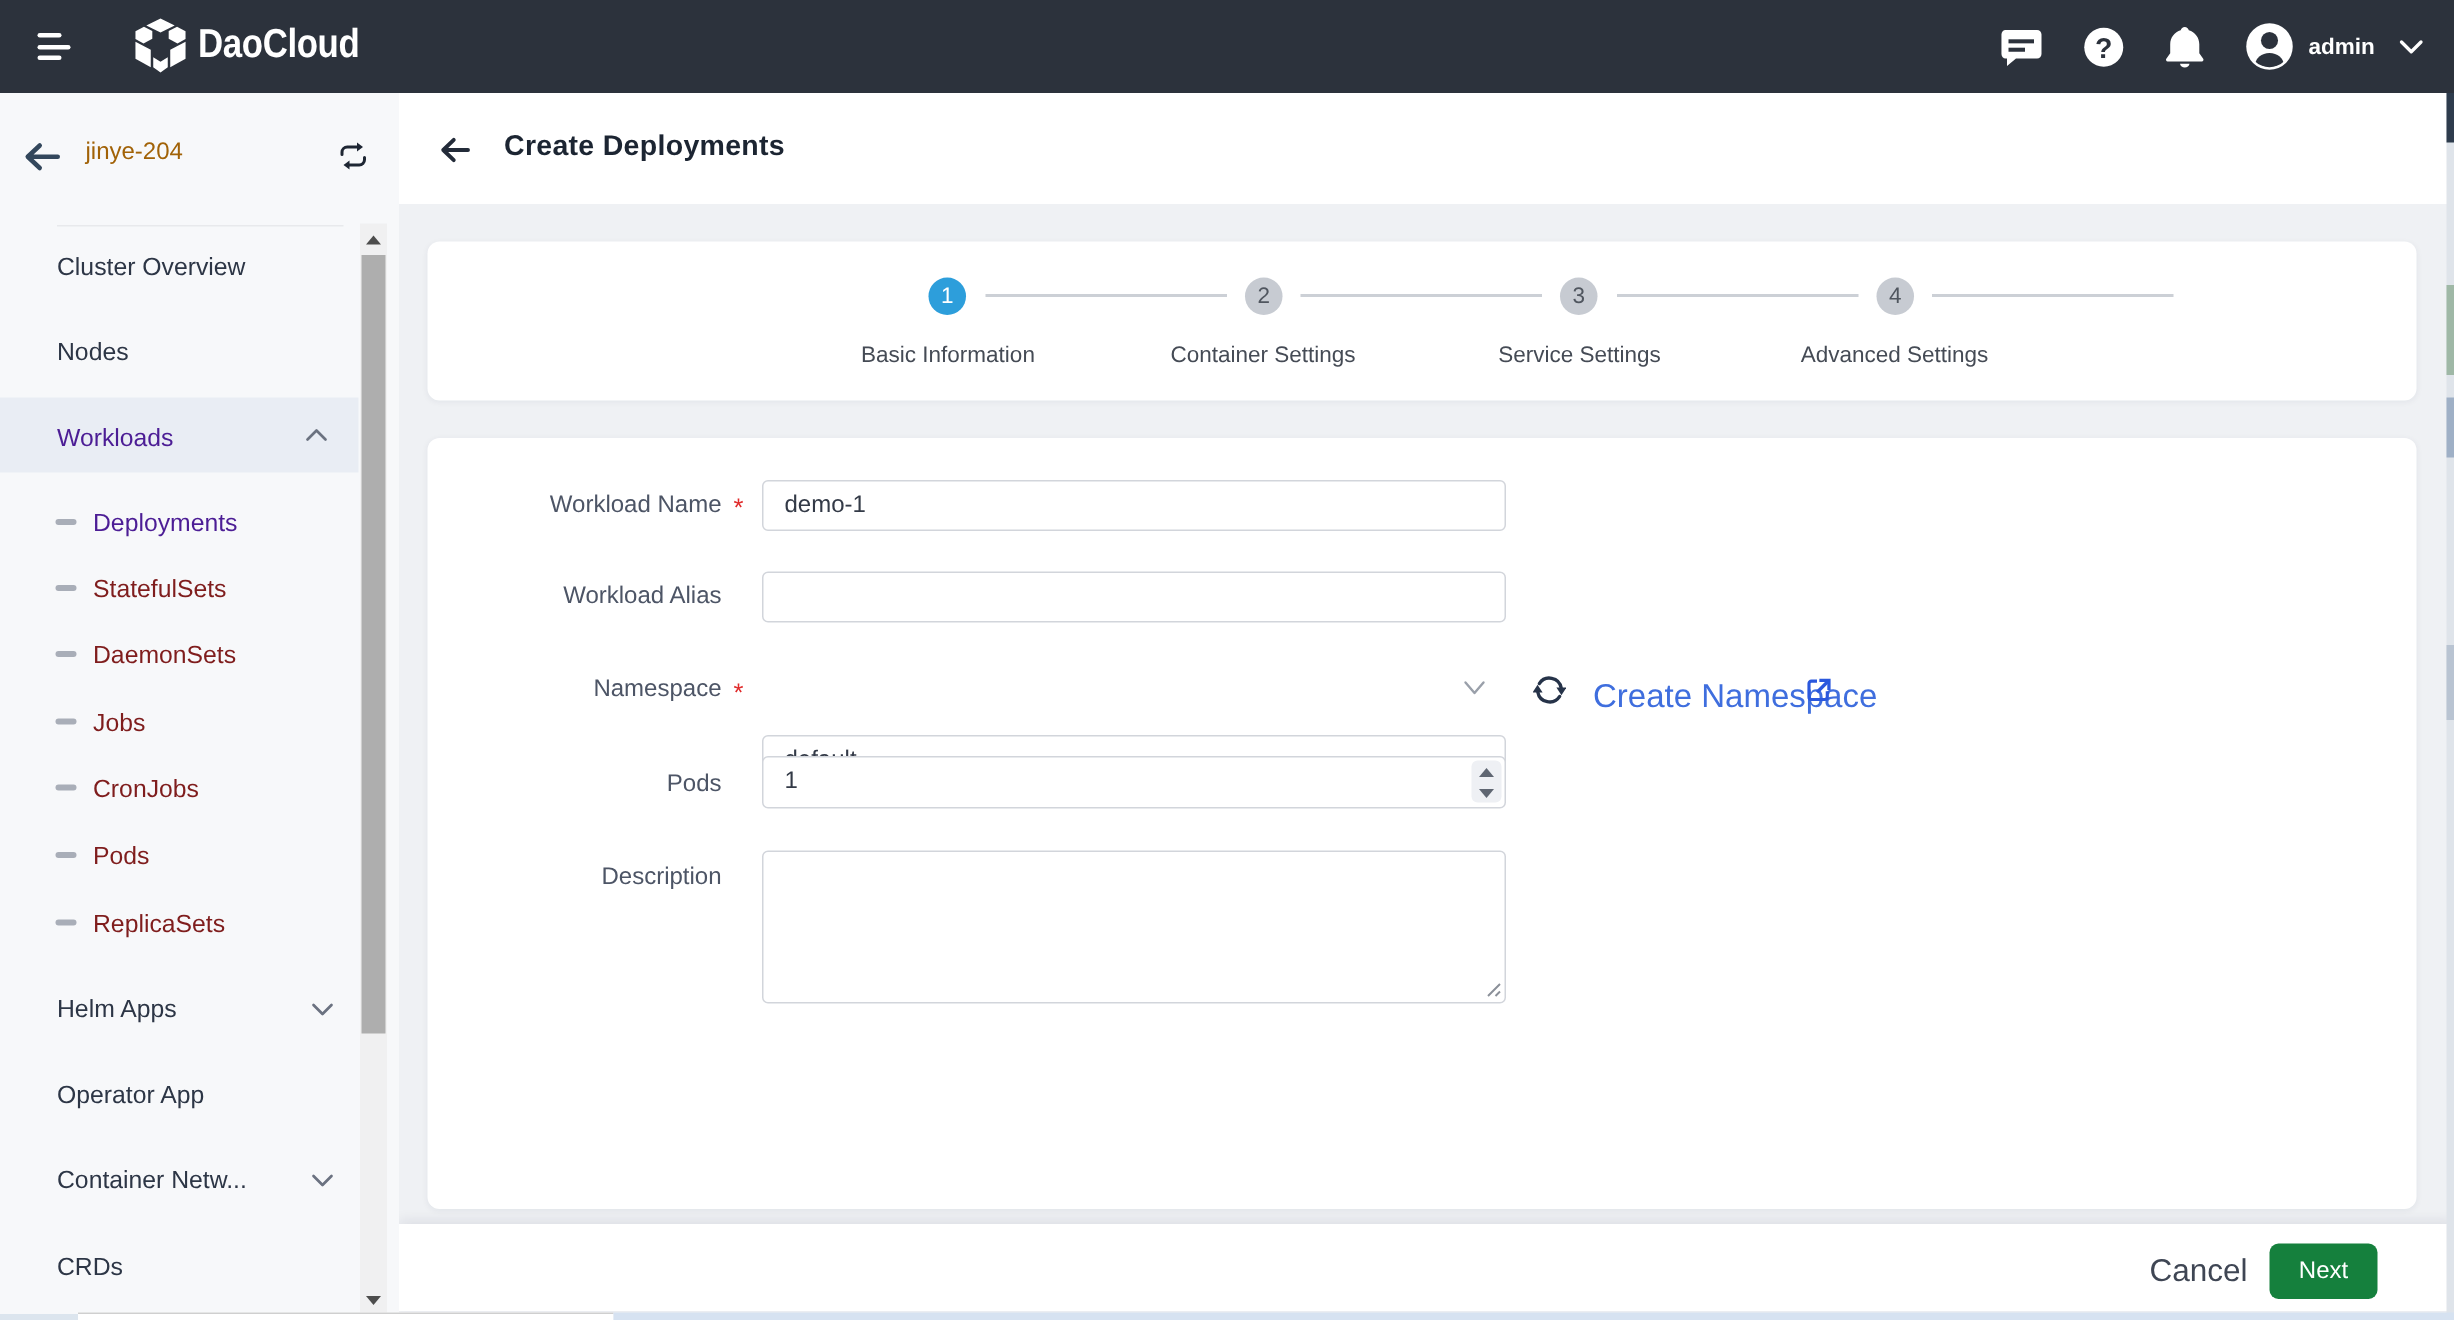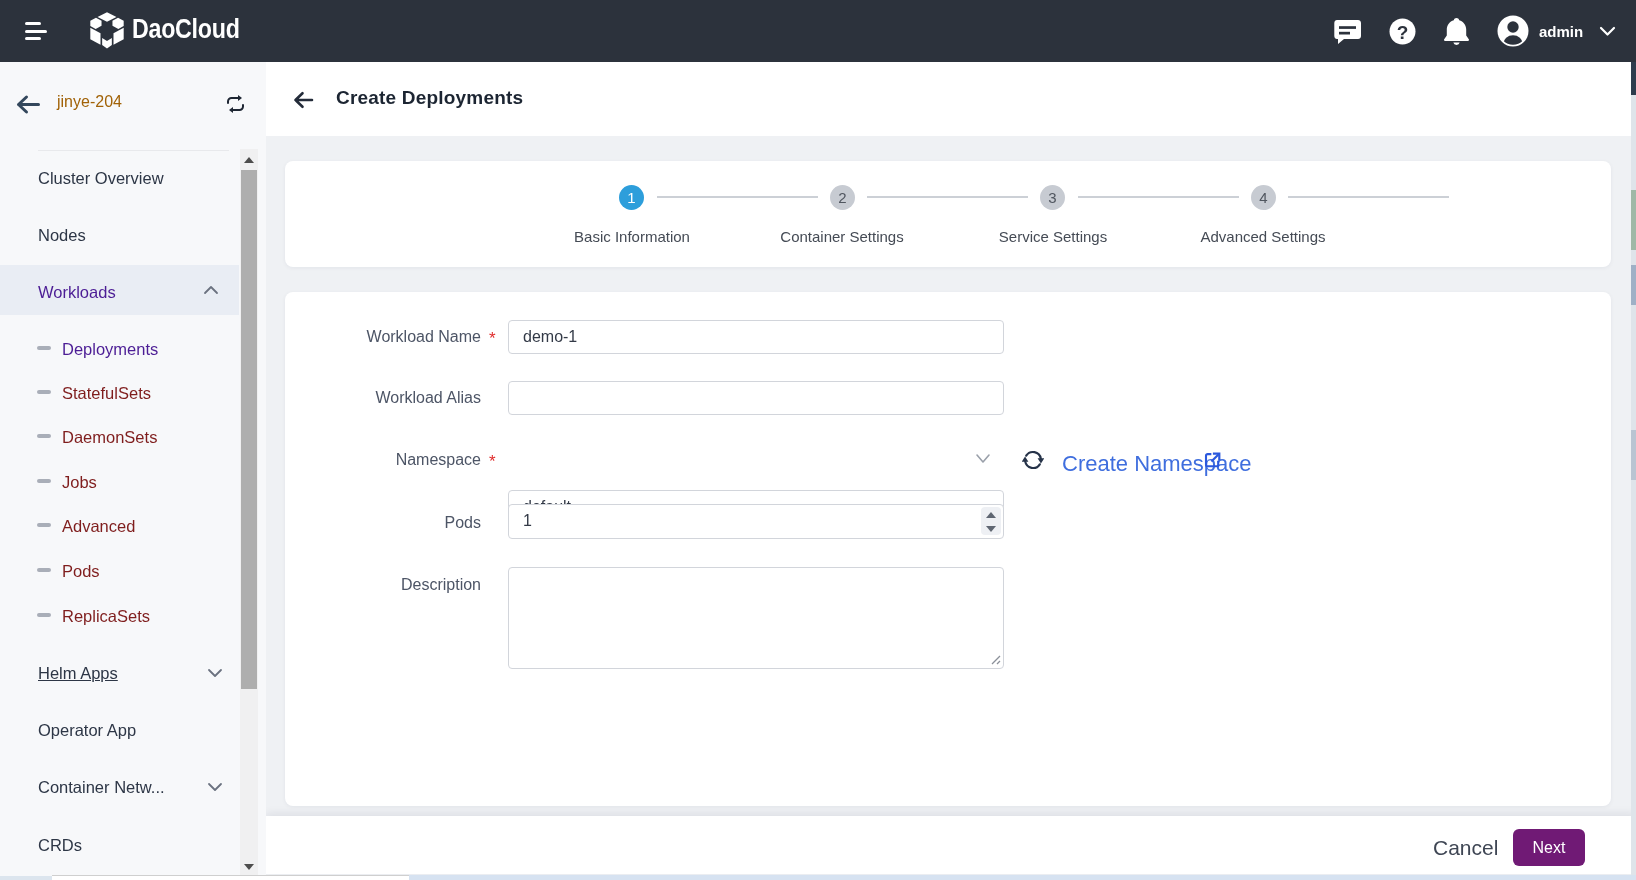--- a/index.html
+++ b/index.html
@@ -44,21 +44,21 @@
 
 .flabel { position:absolute; font-size:16px; color:#4d5566; text-align:right; width:150px; z-index:6; }
 .star { color:#e02b2b; font-size:17px; }
 .finput { position:absolute; left:508px; width:496px; height:34px; border:1px solid #d2d5db; border-radius:4px; background:#fff; font-size:16px; color:#333a47; padding-left:14px; line-height:32px; z-index:6; }
 #ftext { position:absolute; left:508px; top:567px; width:496px; height:102px; border:1px solid #d2d5db; border-radius:4px; background:#fff; z-index:6; }
 .link { color:#3f6ede; font-size:22px; }
 
 
 #footer { left:266px; top:816px; width:1370px; height:58px; background:#fff; box-shadow:0 -3px 8px rgba(20,30,60,0.08); z-index:10; }
 #cancel { position:absolute; left:1433px; top:836px; font-size:21px; color:#3f4654; z-index:11; }
-#nextbtn { position:absolute; left:1513px; top:829px; width:72px; height:37px; background:#701a75; border-radius:6px; color:#fff; font-size:16px; text-align:center; line-height:37px; z-index:11; }
+#nextbtn { position:absolute; left:1513px; top:829px; width:72px; height:37px; background:#15803d; border-radius:6px; color:#fff; font-size:16px; text-align:center; line-height:37px; z-index:11; }
 
 
 .bstrip { position:absolute; z-index:40; }
 </style>
 </head>
 <body>
 
 <div class="abs" style="left:266px;top:62px;width:1370px;height:818px;background:#eff1f4;"></div>
 
 <div class="abs" id="mainhdr"></div>
@@ -155,27 +155,27 @@
 
 <div class="dash" style="top:346px;z-index:21;"></div>
 <div class="mi2 blue" style="top:340px;z-index:21;">Deployments</div>
 <div class="dash" style="top:390px;z-index:21;"></div>
 <div class="mi2" style="top:384px;z-index:21;">StatefulSets</div>
 <div class="dash" style="top:434px;z-index:21;"></div>
 <div class="mi2" style="top:428px;z-index:21;">DaemonSets</div>
 <div class="dash" style="top:479px;z-index:21;"></div>
 <div class="mi2" style="top:473px;z-index:21;">Jobs</div>
 <div class="dash" style="top:523px;z-index:21;"></div>
-<div class="mi2" style="top:517px;z-index:21;">Advanced</div>
+<div class="mi2" style="top:517px;z-index:21;">CronJobs</div>
 <div class="dash" style="top:568px;z-index:21;"></div>
 <div class="mi2" style="top:562px;z-index:21;">Pods</div>
 <div class="dash" style="top:613px;z-index:21;"></div>
 <div class="mi2" style="top:607px;z-index:21;">ReplicaSets</div>
 
-<div class="mi" style="top:664px;z-index:21;text-decoration:underline;">Helm Apps</div>
+<div class="mi" style="top:664px;z-index:21;">Helm Apps</div>
 <svg class="abs" style="left:207px;top:668px;z-index:21" width="16" height="10" viewBox="0 0 16 10">
   <path d="M2 2 L8 8 L14 2" stroke="#6b7280" stroke-width="1.8" fill="none" stroke-linecap="round" stroke-linejoin="round"></path>
 </svg>
 <div class="mi" style="top:721px;z-index:21;">Operator App</div>
 <div class="mi" style="top:778px;z-index:21;">Container Netw...</div>
 <svg class="abs" style="left:207px;top:782px;z-index:21" width="16" height="10" viewBox="0 0 16 10">
   <path d="M2 2 L8 8 L14 2" stroke="#6b7280" stroke-width="1.8" fill="none" stroke-linecap="round" stroke-linejoin="round"></path>
 </svg>
 <div class="mi" style="top:836px;z-index:21;">CRDs</div>
 

